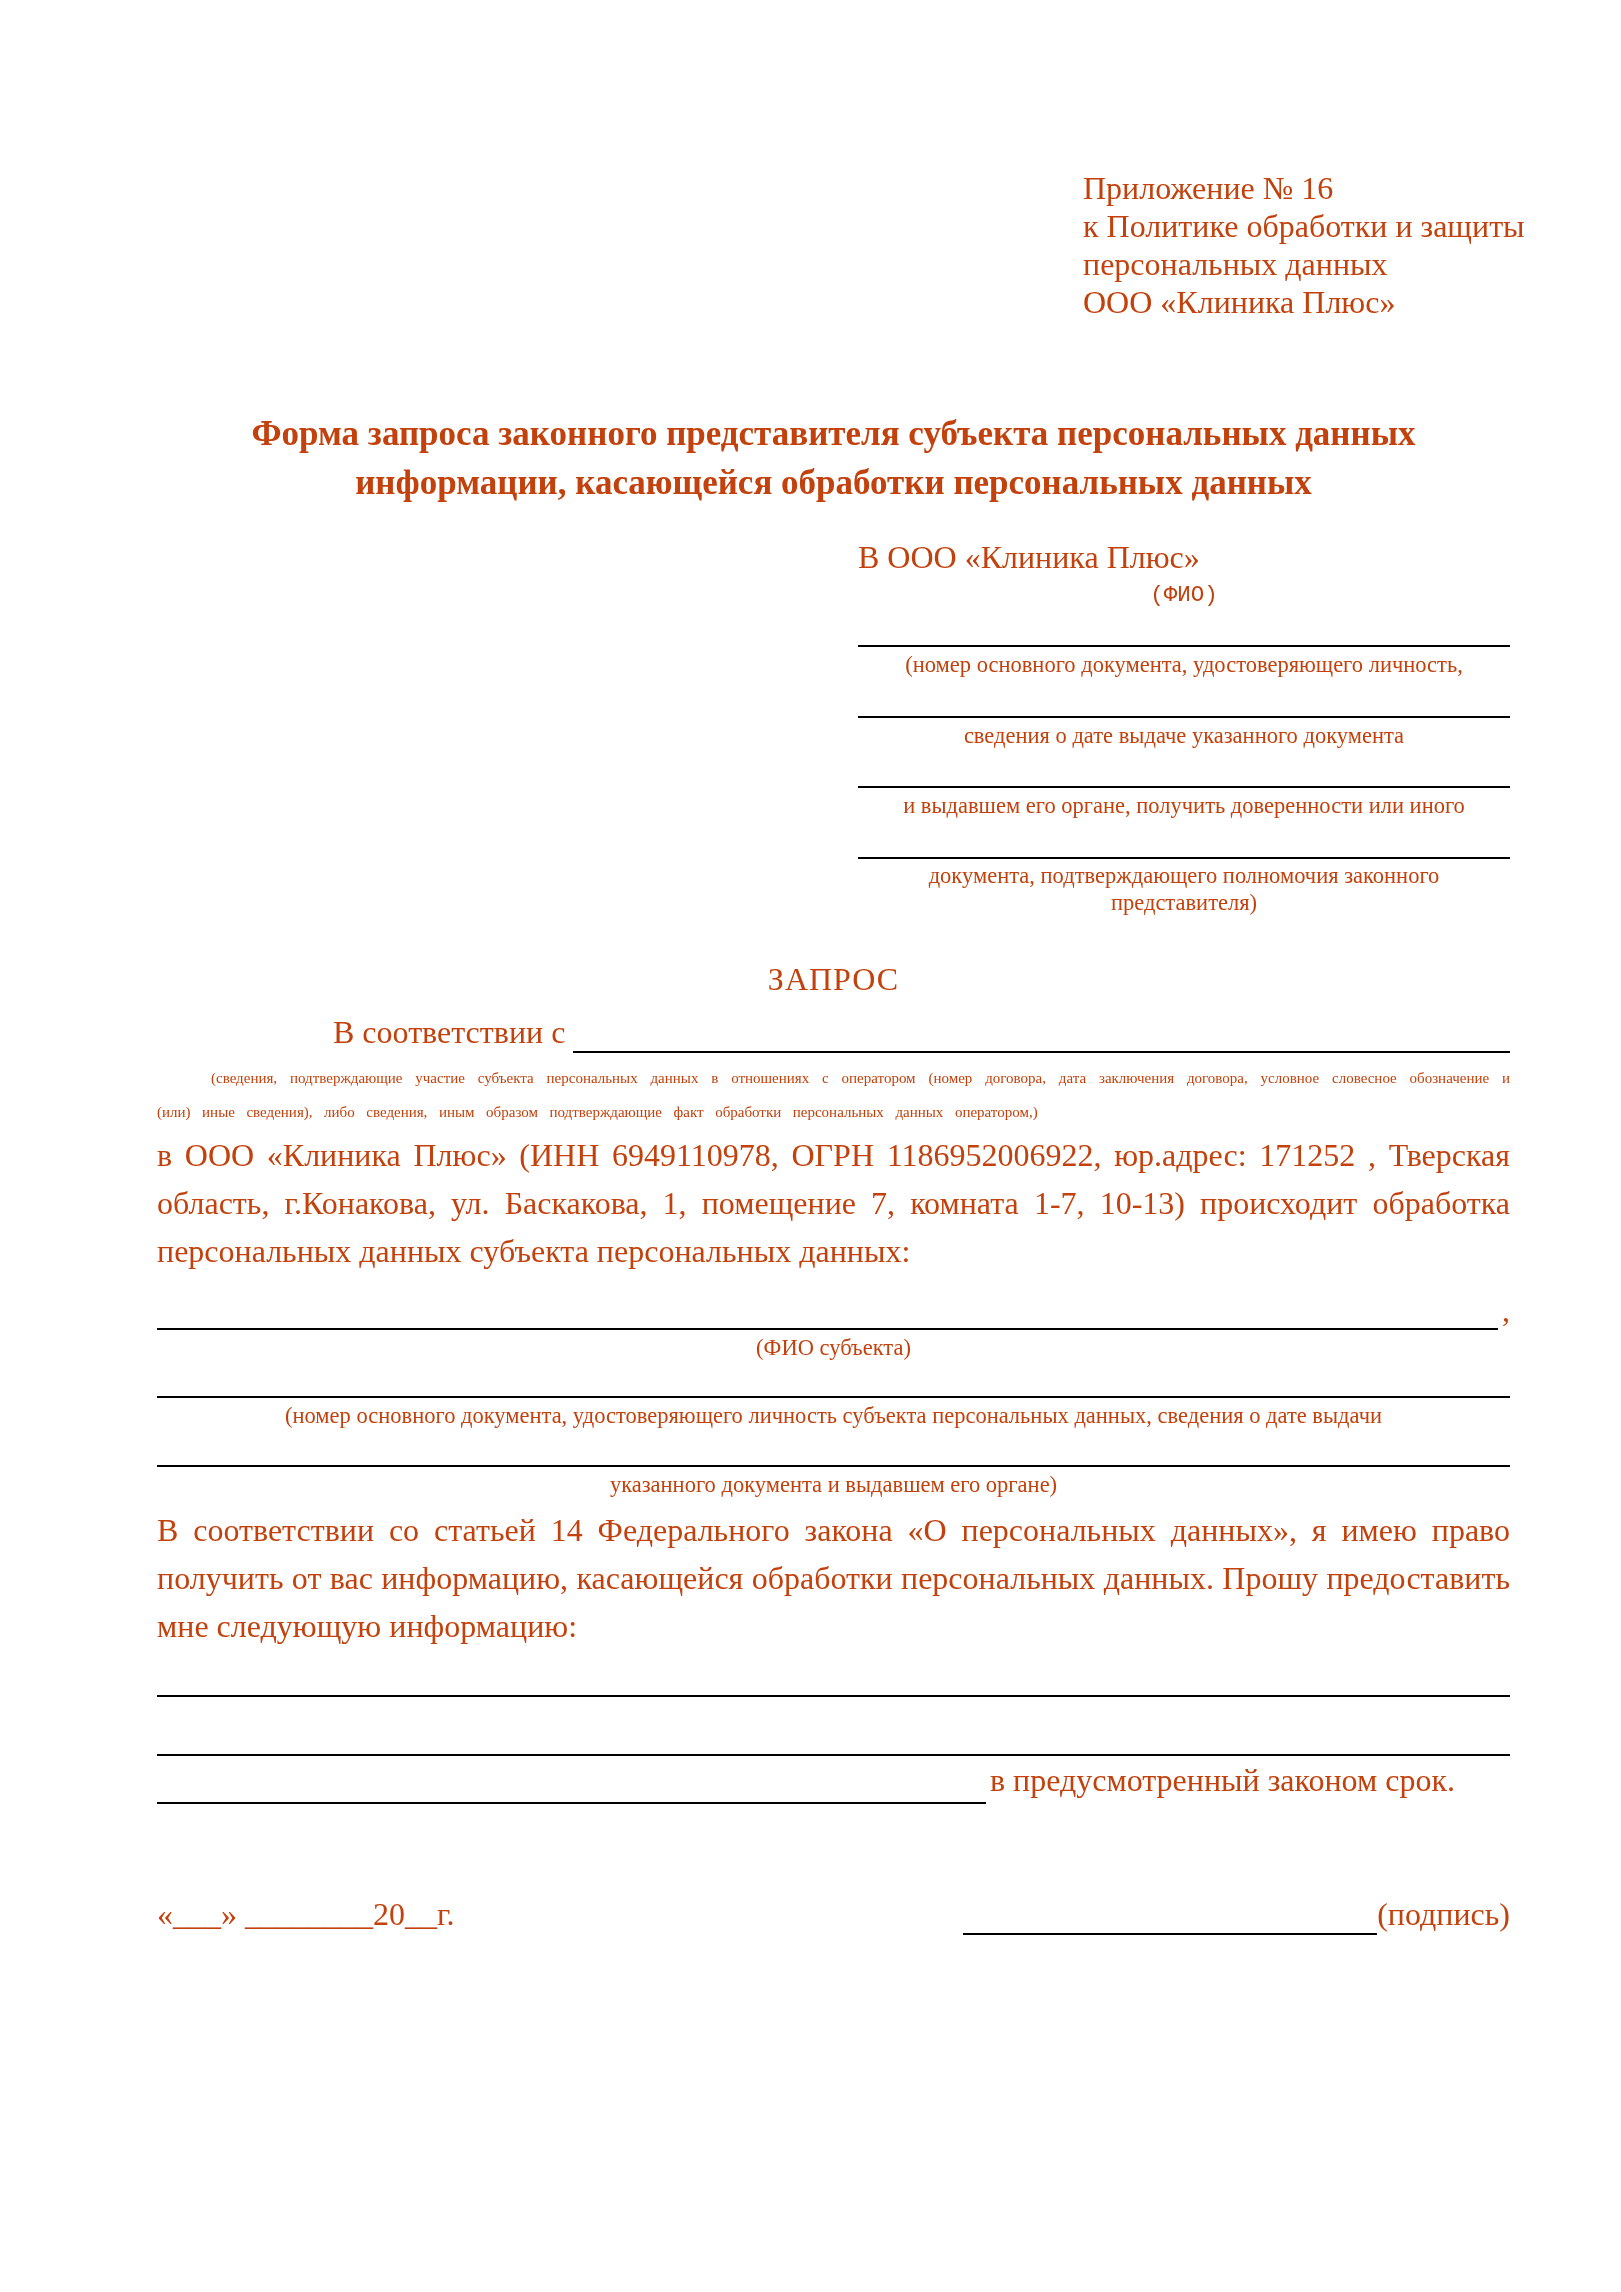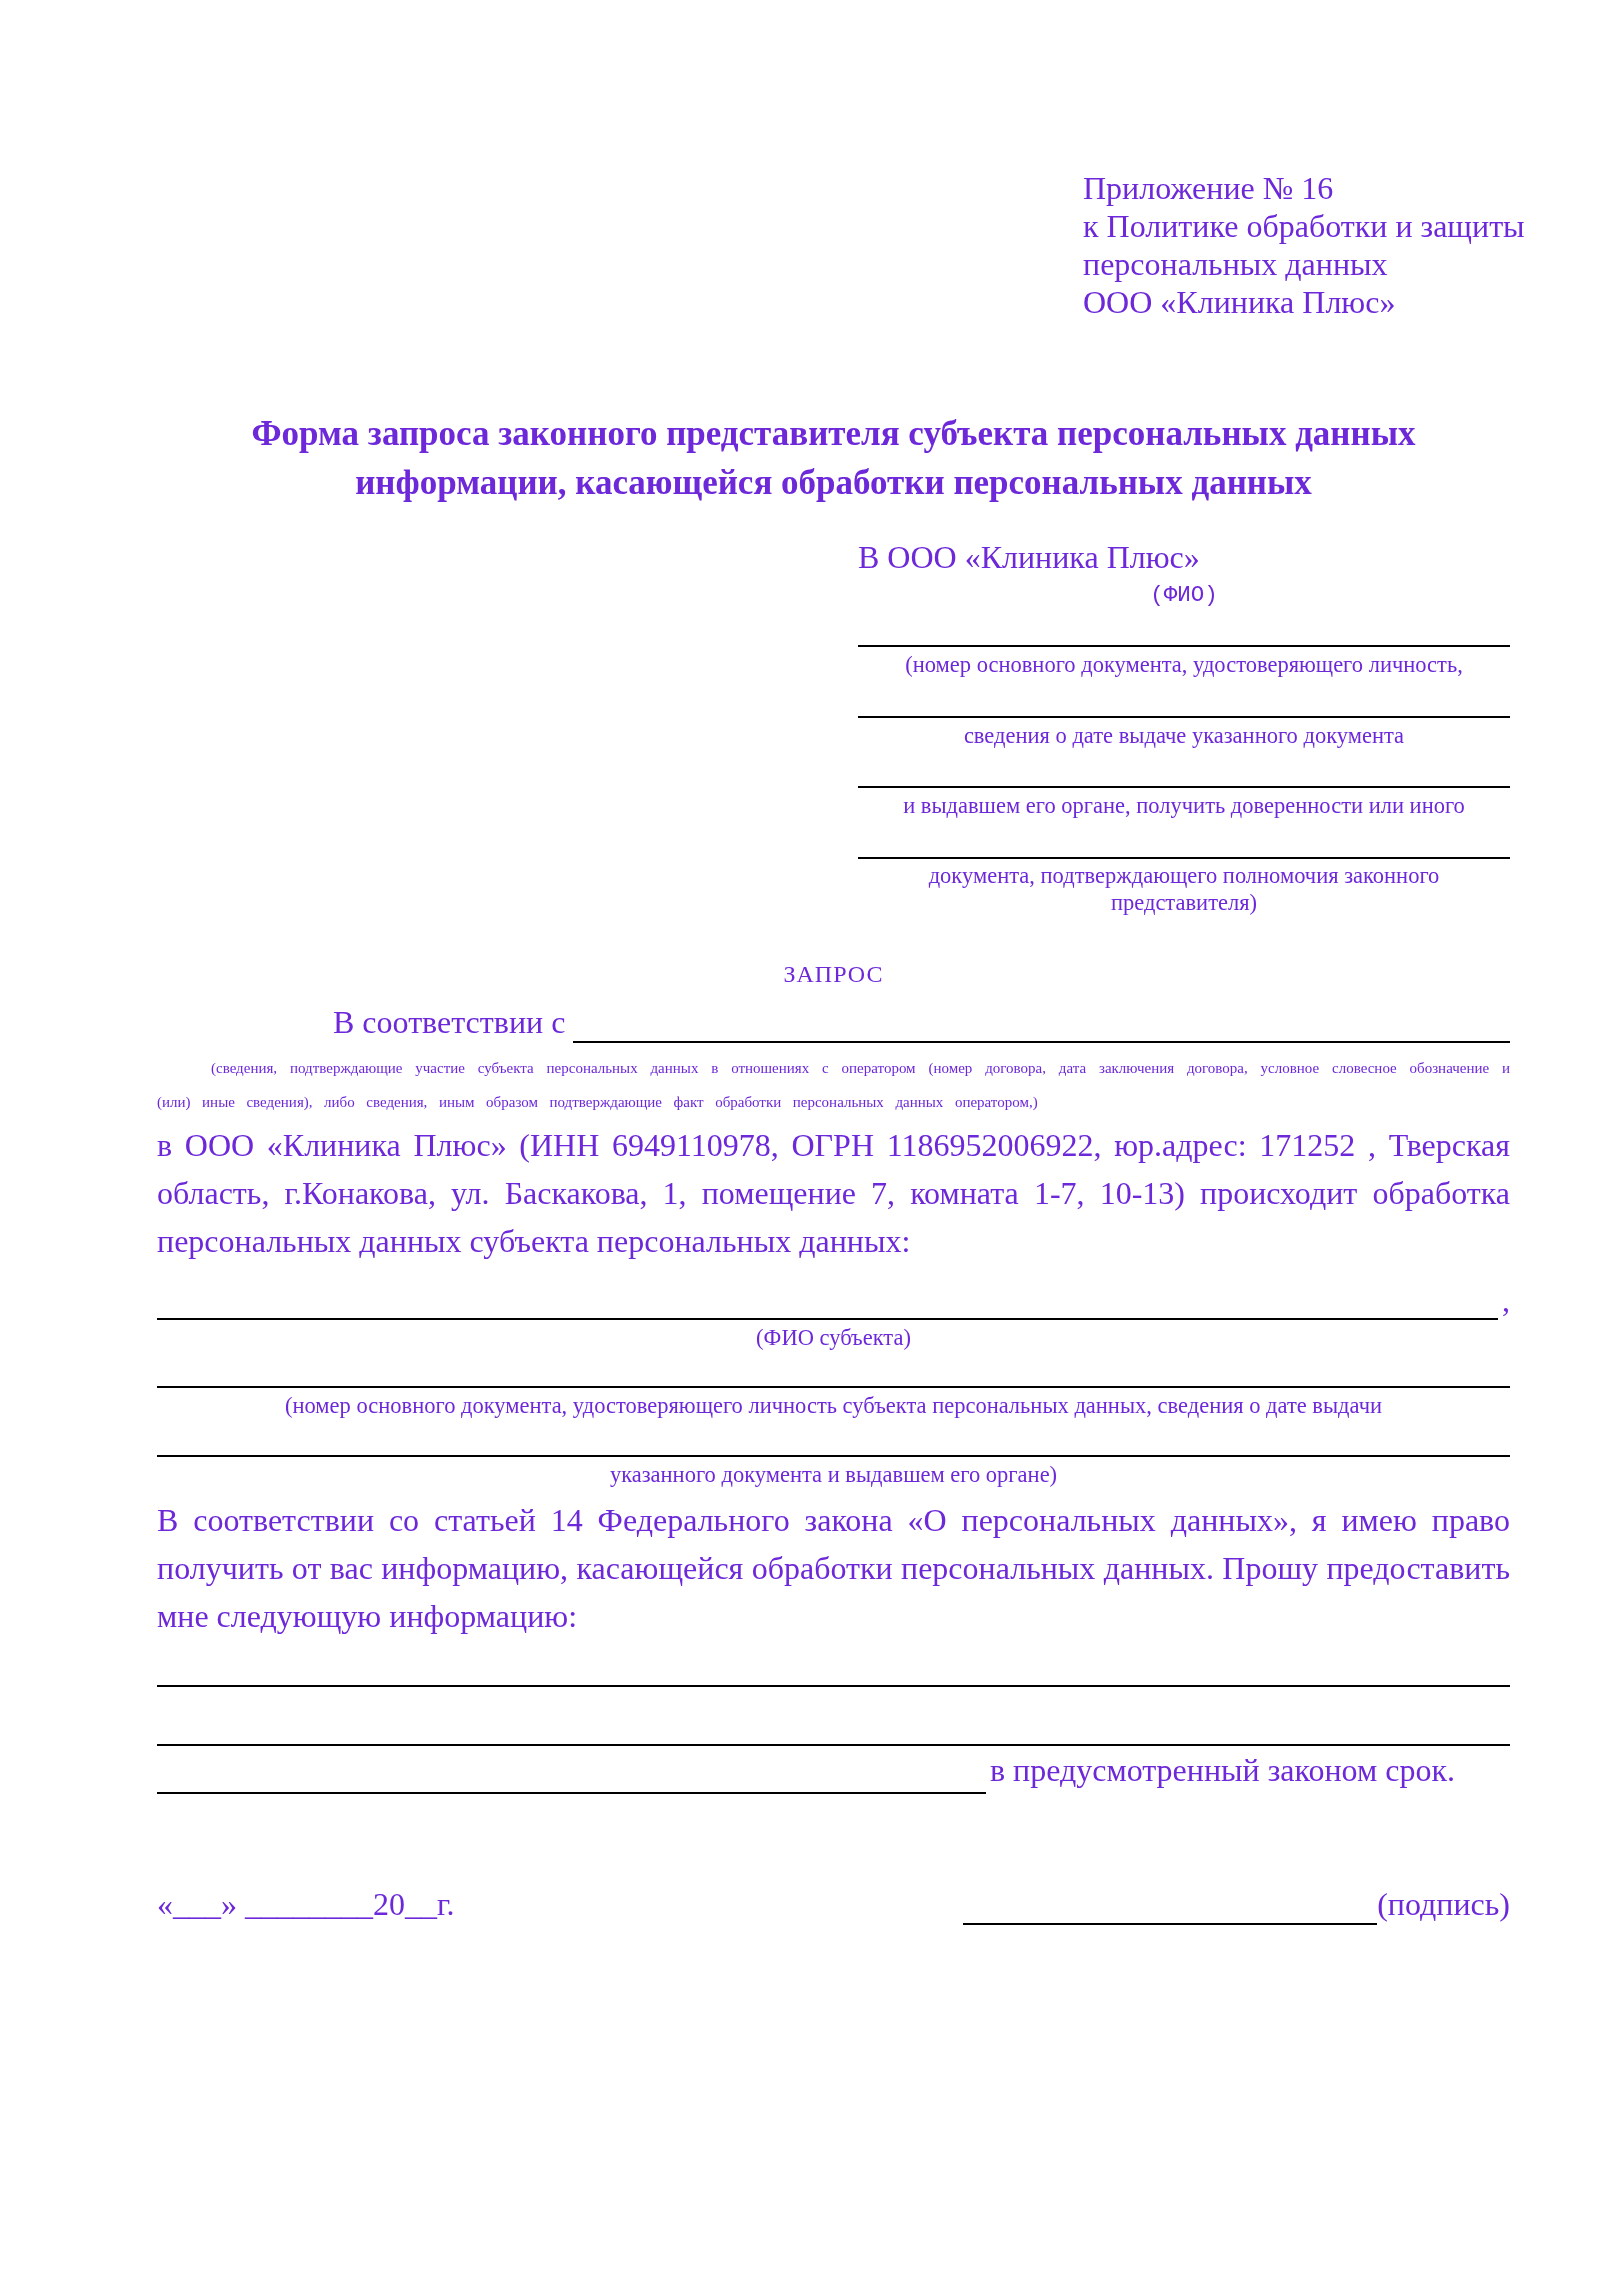--- a/index.html
+++ b/index.html
@@ -3,21 +3,21 @@
 <meta charset="utf-8">
 <style>
   html, body { margin: 0; padding: 0; background: #e8e8e8; }
   .page {
     position: relative;
     width: 1621px;
     height: 2293px;
     margin: 0 auto;
     background: #ffffff;
     font-family: "Liberation Serif", "DejaVu Serif", serif;
-    color: #6d28d9;
+    color: #c2410c;
     overflow: hidden;
   }
   .content {
     position: absolute;
     left: 157px;
     top: 0;
     width: 1353px;
   }
   .appendix {
     margin-top: 169px;
@@ -53,21 +53,21 @@
     font-size: 22.5px;
     line-height: 26.5px;
     text-align: center;
   }
   .addr .uline { margin-top: 37px; }
   .addr .cap   { margin-top: 4.9px; }
   .cap-fio     { margin-top: 2.9px; font-family: Liberation Mono, monospace; }
   .zapros {
     margin-top: 45px;
     text-align: center;
-    font-size: 24px;
+    font-size: 32px;
     letter-spacing: 1px;
   }
   .basis-row {
     margin-top: 13.7px;
     font-size: 32px;
     line-height: 41px;
   }
   .basis-lead { padding-left: 176px; white-space: nowrap; }
   .note {
     margin-top: 8px;

